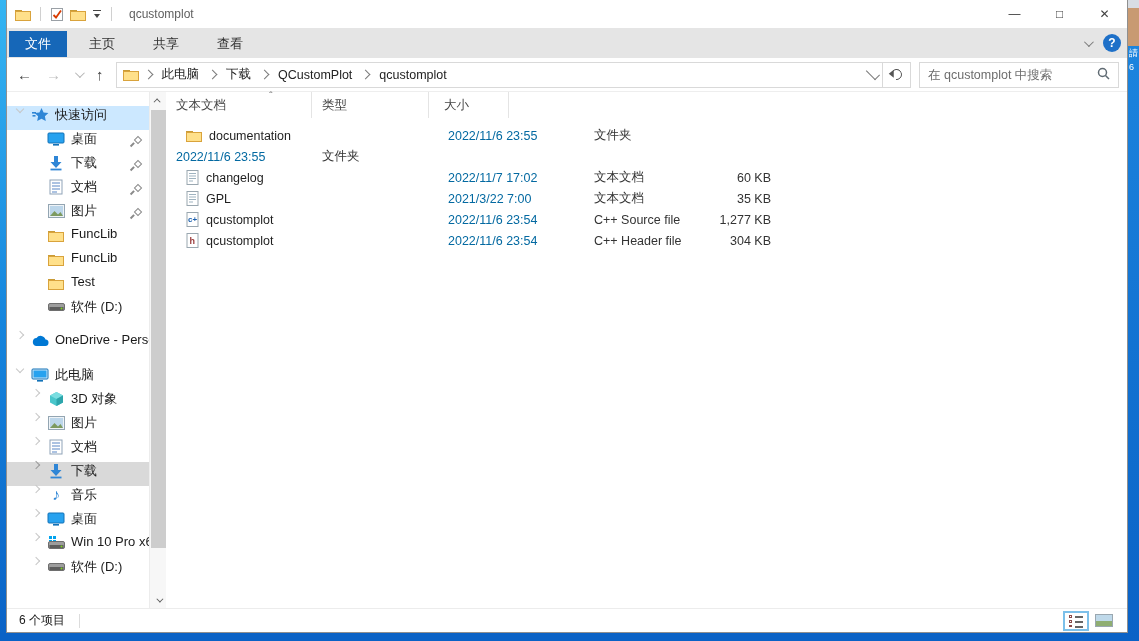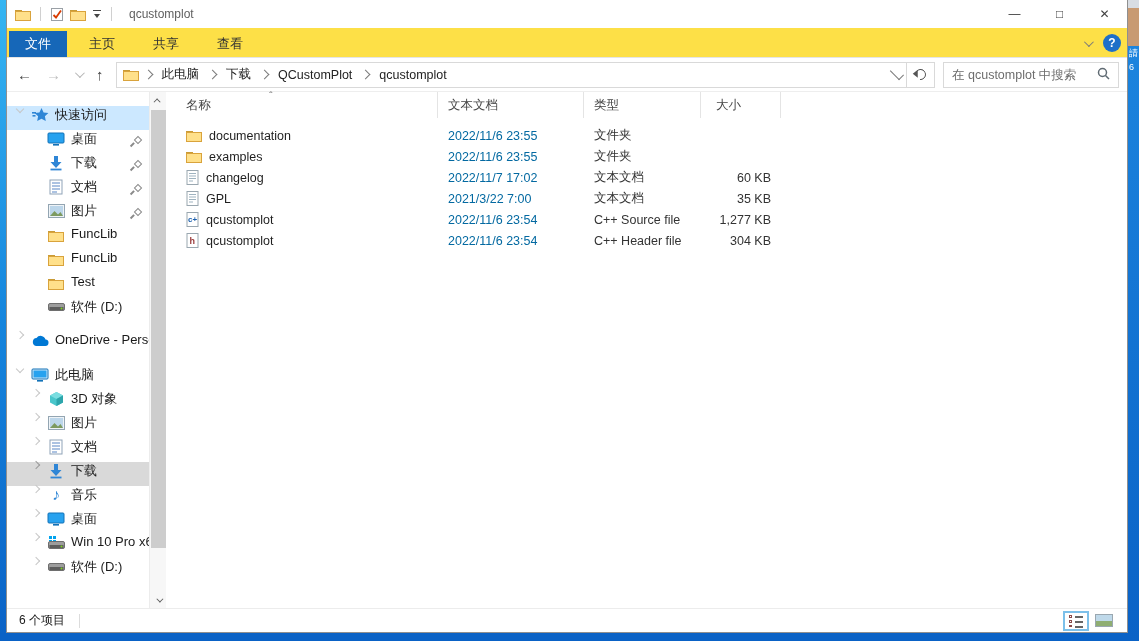--- a/index.html
+++ b/index.html
@@ -31,21 +31,21 @@
   .winbtn { width:45px; height:28px; display:flex; align-items:center; justify-content:center;
     color:#404040; font-size:12px; cursor:default; }
   .qat-drop { position:relative; width:10px; height:8px; }
   .qat-drop::before { content:""; position:absolute; top:0; left:1px; width:8px; height:0;
     border-top:1.5px solid #444; }
   .qat-drop::after { content:""; position:absolute; top:4px; left:1.5px;
     border-left:3.5px solid transparent; border-right:3.5px solid transparent; border-top:4px solid #444; }
 
   
   .tabrow { height:30px; flex:0 0 30px; display:flex; align-items:flex-end;
-    background:#fde047; border-bottom:1px solid #e5e5e5; position:relative; }
+    background:#e5e5e5; border-bottom:1px solid #e5e5e5; position:relative; }
   .rtab { height:26px; padding:0 16px; display:flex; align-items:center;
     font-size:13px; color:#333; cursor:default; margin-right:6px; }
   .rtab.active { background:#1667b8; color:#fff; margin-left:2px; }
   .tabrow-right { position:absolute; right:6px; bottom:5px; display:flex; align-items:center; gap:12px; }
   .chev { display:inline-block; width:7px; height:7px;
     border-right:1.6px solid #7a7a7a; border-bottom:1.6px solid #7a7a7a; }
   .chev.down { transform:rotate(45deg) translateY(-2px); }
   .chev.right { transform:rotate(-45deg); }
   .chev.up { transform:rotate(-135deg) translateY(-2px); }
   .helpbtn { width:18px; height:18px; border-radius:50%; background:#1e70c8; color:#fff;
@@ -64,21 +64,21 @@
   .crumb { padding:2px 6px; cursor:default; }
   .crumb-sep { margin:0 2px; }
   .addr-chev { padding:0 6px; }
   .refreshbtn { width:28px; border:1px solid #d9d9d9; border-left:none; display:flex;
     align-items:center; justify-content:center; }
   .refresh-ico { position:relative; width:11px; height:11px; border:1.6px solid #555;
     border-radius:50%; border-left-color:transparent; transform:rotate(-40deg); }
   .refresh-ico::after { content:""; position:absolute; left:-3px; top:-2px;
     border-left:4px solid transparent; border-right:4px solid transparent; border-bottom:5px solid #555;
     transform:rotate(-50deg); }
-  .searchbox { width:176px; height:26px; border:1px solid #d9d9d9; display:flex; align-items:center;
+  .searchbox { width:200px; height:26px; border:1px solid #d9d9d9; display:flex; align-items:center;
     padding:0 8px; gap:6px; }
   .searchbox input { flex:1; border:none; outline:none; font-size:12.5px; color:#333;
     font-family:inherit; min-width:0; }
   .searchbox input::placeholder { color:#6d6d6d; opacity:1; }
   .mag { flex:0 0 auto; }
 
   
   .bodyrow { flex:1; display:flex; min-height:0; }
 
   
@@ -482,21 +482,20 @@
           </div>
         <div class="sb-thumb" style="top:18px;height:438px"></div>
         <div class="sb-arrow" style="bottom:0">
             <span class="chev down"></span>
           </div>
       </div>
 
       <div class="filearea">
         <div class="sortcaret">ˆ</div>
         <div class="cols">
-          <div class="col name">名称</div>
           <div class="col date">文本文档</div>
           <div class="col type">类型</div>
           <div class="col size">大小</div>
         </div>
 
         <div class="rows">
 
           <div class="frow">
             <div class="fc name">
               <span class="ic">
@@ -506,29 +505,20 @@
                   </svg>
               </span>
               <span>documentation</span>
             </div>
             <div class="fc date">2022/11/6 23:55</div>
             <div class="fc type">文件夹</div>
             <div class="fc size"></div>
           </div>
 
           <div class="frow">
-            <div class="fc name">
-              <span class="ic">
-                <svg width="16" height="13">
-                    <rect x="0.5" y="2.5" width="6" height="3" fill="#e8bd5a" stroke="#c99b36" stroke-width="1"></rect>
-                    <rect x="0.5" y="3.5" width="15" height="9" fill="#ffe08a" stroke="#d9a33c" stroke-width="1"></rect>
-                  </svg>
-              </span>
-              <span>examples</span>
-            </div>
             <div class="fc date">2022/11/6 23:55</div>
             <div class="fc type">文件夹</div>
             <div class="fc size"></div>
           </div>
 
           <div class="frow">
             <div class="fc name">
               <span class="ic">
                 <svg width="13" height="15">
                     <rect x="1" y="0.5" width="11" height="14" fill="#fff" stroke="#9aa7b0"></rect>

